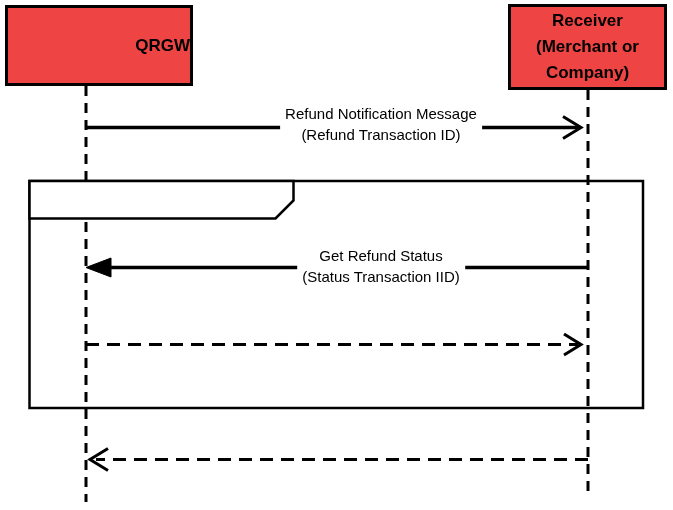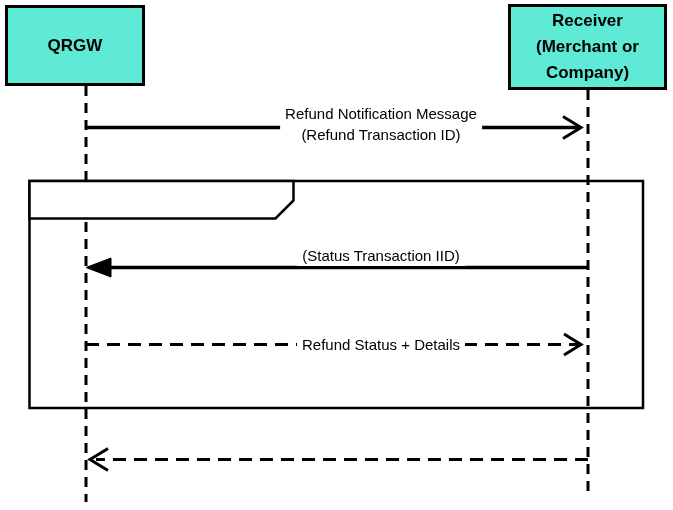--- a/index.html
+++ b/index.html
@@ -18,30 +18,30 @@
   }
   svg.layer {
     position: absolute;
     left: 0;
     top: 0;
   }
   .actor {
     position: absolute;
     box-sizing: border-box;
     border: 3px solid #000000;
-    background: #5eead4;
+    background: #ef4444;
     display: flex;
     align-items: center;
     justify-content: center;
     text-align: center;
     font-weight: bold;
     font-size: 17px;
     z-index: 3;
   }
-  #qrgw-box { left: 5px; top: 5px; width: 140px; height: 81px; }
+  #qrgw-box { left: 5px; top: 5px; width: 188px; height: 81px; justify-content: flex-end; }
   #receiver-box {
     left: 508px; top: 4px; width: 159px; height: 86px;
     line-height: 26px;
   }
   #receiver-box .actor-label { white-space: pre-line; }
   .msg-label {
     position: absolute;
     left: 335px;
     transform: translateX(-50%);
     background: #ffffff;
@@ -102,21 +102,19 @@
 Company)</span>
   </div>
 
 
   <div class="msg-label" id="msg1-label">
     <div>Refund Notification Message</div>
     <div>(Refund Transaction ID)</div>
   </div>
 
   <div class="msg-label" id="msg2-label">
+    <div>Get Refund Status</div>
     <div>(Status Transaction IID)</div>
   </div>
 
-  <div class="msg-label" id="msg3-label">
-    <div>Refund Status + Details</div>
-  </div>
 
 
 </div>
 
 </body></html>

